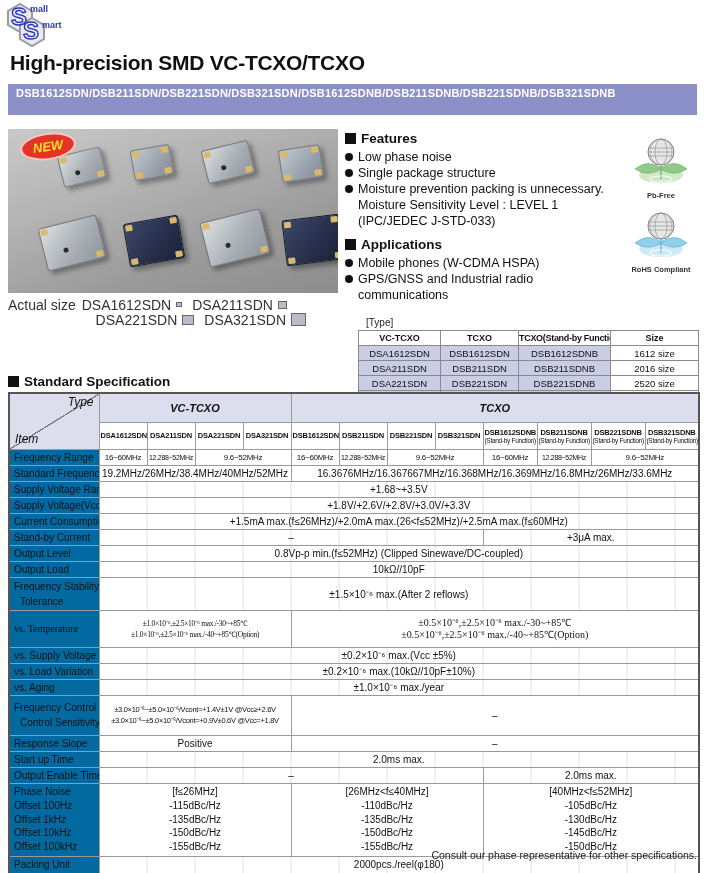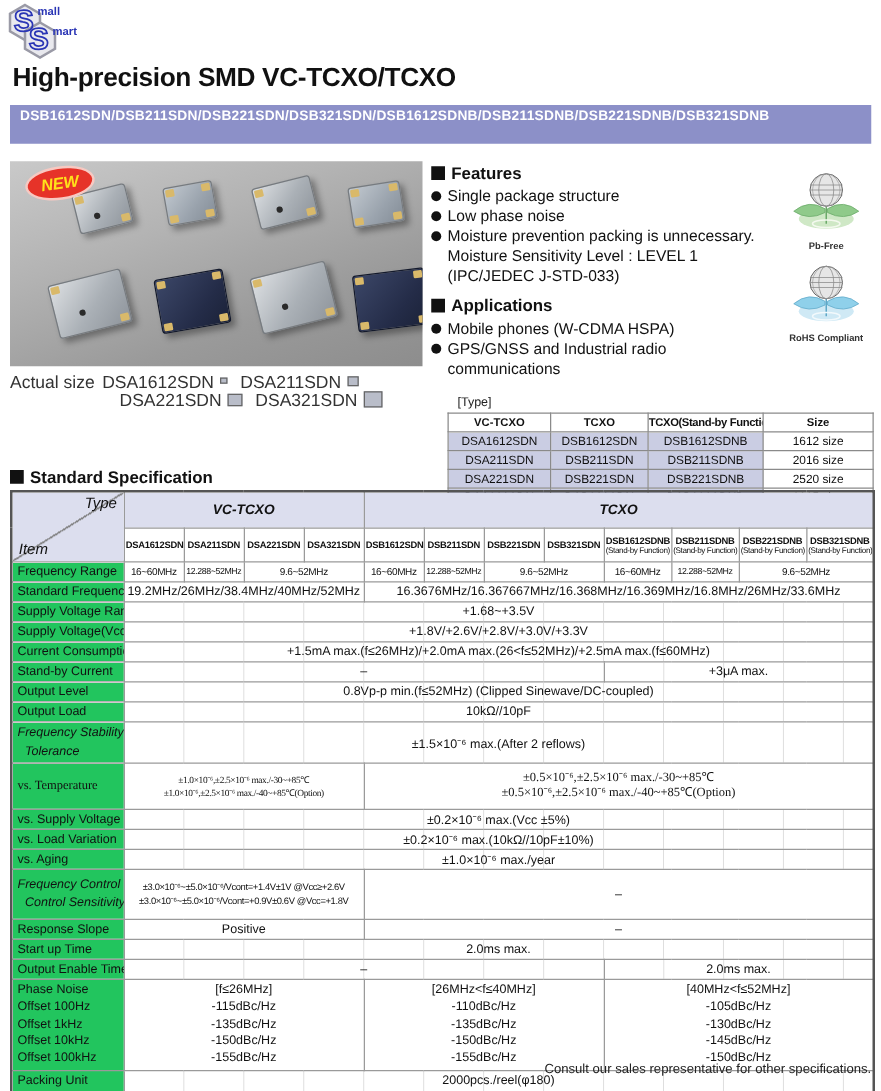--- a/index.html
+++ b/index.html
@@ -59,41 +59,41 @@
   .type-table tr.head td { background:#fff; font-weight:bold; font-size:9px; }
   .type-table td.part { background:#caceе3; }
   .type-table td.part { background:#caCde3; }
   .type-table td.part { background:#cacde3; }
 
   
   .spec-head { position:absolute; left:8px; top:373px; }
   .spec-table { position:absolute; left:8px; top:392px; width:690px; font-size:10px;
                 border:2px solid #555; }
   .spec-table td { border:1px solid #9a9a9a; text-align:center; overflow:hidden; padding:0 1px; }
-  .spec-table td.lbl { background:#22c55e; text-align:left; padding-left:4px; font-size:10px; white-space:nowrap; }
+  .spec-table td.lbl { background:#0369a1; text-align:left; padding-left:4px; font-size:10px; white-space:nowrap; }
   .spec-table tr { height:16px; }
   .spec-table tr.h1 { height:29px;font-style:italic; }
   .spec-table tr.h2 { height:27px; }
   .spec-table tr.r2 { height:33px; }
   .spec-table tr.r3 { height:37px;font-family:Liberation Serif, serif; }
   .spec-table tr.r4 { height:40px; }
   .spec-table tr.pn { height:73px; }
   .ghead { background:#dcdeee; font-weight:bold; font-size:11px; }
   .model { font-weight:bold; font-size:7.5px; white-space:nowrap; letter-spacing:-0.2px; }
   .model .sub { font-weight:normal; font-size:6.5px; letter-spacing:-0.3px; line-height:7px; }
   .diag { background:
             linear-gradient(to bottom right, #dcdeee 49.3%, #808080 49.3%, #808080 50.7%, #dcdeee 50.7%);
           position:relative; }
   .diag .t { position:absolute; right:5px; top:1px; font-size:12px; }
   .diag .i { position:absolute; left:5px; bottom:3px; font-size:12px; }
   .fs8 { font-size:8px; letter-spacing:-0.3px; white-space:nowrap; }
   .fs7 { font-size:7px; letter-spacing:-0.3px; white-space:nowrap; }
   .spanline { background-image:repeating-linear-gradient(to right, transparent 0, transparent 47px, #dedede 47px, #dedede 48px); }
   .two-line div { line-height:12px; }
-  .lbl2 div { line-height:15px;font-style:italic; }
+  .lbl2 div { line-height:15px; }
   .tiny div { font-size:7.5px; line-height:11px; letter-spacing:-0.3px; white-space:nowrap; }
   .pn-lbl div, .pn-col div { line-height:13.8px; }
   .pn-lbl { white-space:nowrap; }
 
   .footer-note { position:absolute; left:0; top:849px; width:697px; text-align:right; font-size:10.5px; color:#222; }
 </style>
 </head>
 <body>
 
 <div class="page">
@@ -177,25 +177,25 @@
   </div>
 
   <div class="right-col">
     <div class="sec-head">
       <span class="sq"></span>
       <span>Features</span>
     </div>
     <ul class="blist">
       <li>
           <span class="bullet"></span>
-          <div>Single package structure</div>
+          <div>Low phase noise</div>
         </li>
       <li>
           <span class="bullet"></span>
-          <div>Low phase noise</div>
+          <div>Single package structure</div>
         </li>
       <li>
           <span class="bullet"></span>
         <div>Moisture prevention packing is unnecessary.</div>
         <div>Moisture Sensitivity Level : LEVEL 1</div>
         <div>(IPC/JEDEC J-STD-033)</div>
       </li>
     </ul>
     <div class="sec-head">
       <span class="sq"></span>
@@ -490,15 +490,15 @@
       </td>
     </tr>
 
     <tr style="height:18px">
       <td class="lbl">Packing Unit</td>
       <td class="spanline" colspan="12">2000pcs./reel(φ180)</td>
     </tr>
   </tbody>
     </table>
 
-  <div class="footer-note">Consult our sales representative for other specifications.</div>
+  <div class="footer-note">Consult our phase representative for other specifications.</div>
 
 </div>
 
 </body></html>

